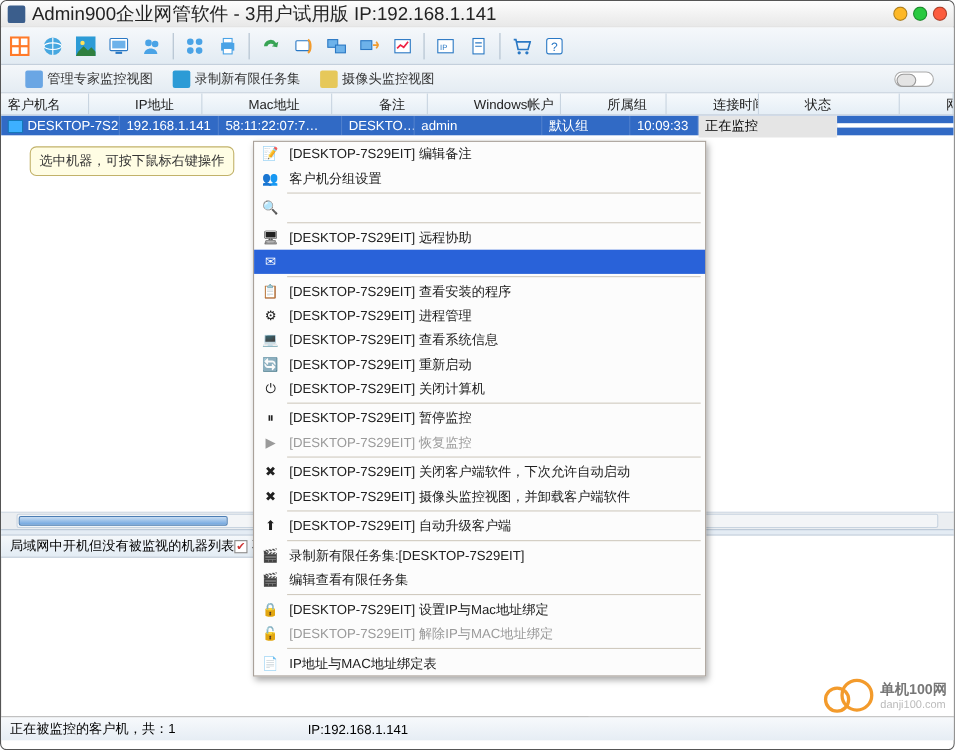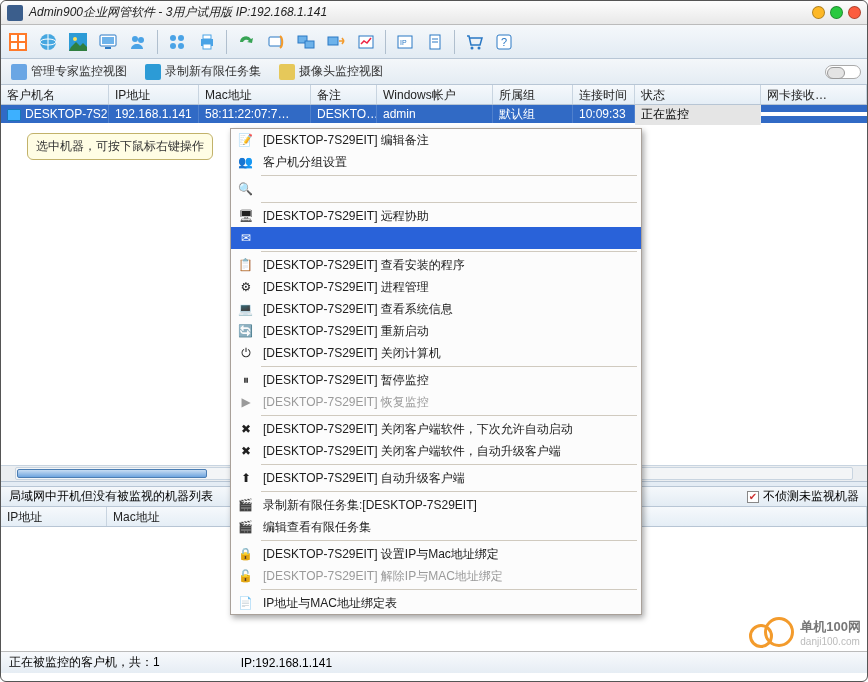--- a/index.html
+++ b/index.html
@@ -2,36 +2,36 @@
 <html><head>
 <meta charset="utf-8">
 <style>
   * { box-sizing: border-box; font-family: "Microsoft YaHei", Arial, sans-serif; }
   html, body { margin:0; padding:0; }
   body { width:868px; height:682px; overflow:hidden; background:#fff; }
 
   .window { width:868px; height:682px; border:1px solid #555; border-radius:6px; display:flex; flex-direction:column; background:#fff; }
   .titlebar { height:24px; background:linear-gradient(#fdfdfd,#e8e8e8); border-bottom:1px solid #bbb; display:flex; align-items:center; padding:0 6px; border-radius:6px 6px 0 0; }
   .titlebar-icon { width:16px; height:16px; background:#3b5e8c; border-radius:2px; margin-right:6px; }
-  .title-text { flex:1; font-size:12px; color:#222;font-style:italic; }
+  .title-text { flex:1; font-size:17px; color:#222; }
   .tb-btn { width:13px; height:13px; border-radius:50%; margin-left:5px; border:1px solid rgba(0,0,0,0.3); }
   .tb-min{background:#fdb827;} .tb-max{background:#29c940;} .tb-close{background:#fc5c3e;}
 
   .toolbar-row { height:34px; background:linear-gradient(#f5f8fb,#e2ebf3); border-bottom:1px solid #b8c6d5; display:flex; align-items:center; padding:0 4px; gap:4px; }
   .tb-ico { width:26px; height:26px; border:1px solid transparent; border-radius:3px; display:flex; align-items:center; justify-content:center; font-size:14px; }
   .tb-sep { width:1px; height:24px; background:#b0bfce; margin:0 2px;}
 
-  .viewtabs { height:26px; background:linear-gradient(#f4f7fa,#e4ecf3); border-bottom:1px solid #b8c6d5; display:flex; align-items:center; padding:0 6px; gap:10px; font-size:12px; color:#333; justify-content:space-between; }
+  .viewtabs { height:26px; background:linear-gradient(#f4f7fa,#e4ecf3); border-bottom:1px solid #b8c6d5; display:flex; align-items:center; padding:0 18px; gap:10px; font-size:12px; color:#333; justify-content:space-between; }
   .vt-left { display:flex; gap:10px; align-items:center; }
   .vt-item { display:flex; align-items:center; gap:4px; padding:2px 4px; }
   .vt-item-ico { width:16px; height:16px; background:#6aa6e4; border-radius:2px;}
   .vt-toggle { width:36px; height:14px; background:#fff; border:1px solid #aaa; border-radius:8px; position:relative;}
   .vt-toggle::after { content:""; position:absolute; left:1px; top:1px; width:16px; height:10px; background:#e4e4e4; border:1px solid #999; border-radius:6px;}
 
-  .grid-header, .grid2-header { height:20px; background:linear-gradient(#f6f9fc,#e5eef6); border-bottom:1px solid #b7c5d4; display:flex; font-size:12px; color:#222; }
+  .grid-header, .grid2-header { height:20px; background:linear-gradient(#f6f9fc,#e5eef6); border-bottom:1px solid #b7c5d4; display:flex; font-size:12px; color:#222;gap:36px; }
   .gh-cell { border-right:1px solid #c8d4e0; padding:2px 6px; overflow:hidden; white-space:nowrap; }
 
   .c-host{width:108px;} .c-ip{width:90px;} .c-mac{width:112px;} .c-note{width:66px;}
   .c-user{width:116px;} .c-group{width:80px;} .c-time{width:62px;} .c-status{width:126px;}
   .c-nic{flex:1;}
 
   .grid-body { position:relative; height:360px; background:#fff; overflow:hidden; }
   .row { display:flex; font-size:12px; height:18px; align-items:center; background:#316ac5; color:#fff; }
   .row .gh-cell { border-right:1px solid rgba(255,255,255,0.15); }
   .row-ico { width:14px; height:12px; background:#3db0ff; border:1px solid #1578b9; margin-right:4px; border-radius:1px; display:inline-block; vertical-align:middle;}
@@ -42,30 +42,30 @@
   .hs-track { flex:1; height:13px; background:#f3f5f7; border:1px solid #c8d4e0; border-radius:2px; position:relative;}
   .hs-thumb { position:absolute; left:1px; top:1px; width:190px; height:9px; background:linear-gradient(#c8ddf3,#6fa5df); border:1px solid #4b7db3; border-radius:2px;}
 
   .pane-divider { height:6px; background:#e4ecf4; border-top:1px solid #b8c6d5; border-bottom:1px solid #b8c6d5; cursor:row-resize;}
 
   .pane2-title { height:20px; background:linear-gradient(#f5f8fb,#e3ecf4); border-bottom:1px solid #b8c6d5; display:flex; align-items:center; font-size:12px; padding:0 8px; justify-content:space-between;}
   .chk { width:12px; height:12px; border:1px solid #888; display:inline-flex; align-items:center; justify-content:center; font-size:10px; color:#c33; background:#fff;}
   .c2-ip{width:106px;} .c2-mac{flex:1;}
   .grid2-body { flex:1; background:#fff; }
 
-  .statusbar { height:22px; border-top:1px solid #bbb; background:linear-gradient(#f7f9fc,#e6edf4); display:flex; align-items:center; font-size:12px; padding:0 8px; gap:81px; }
+  .statusbar { height:22px; border-top:1px solid #bbb; background:linear-gradient(#f7f9fc,#e6edf4); display:flex; align-items:center; font-size:12px; padding:0 8px; gap:120px; }
 
   .ctx-menu { position:absolute; left:230px; top:128px; width:412px; background:#fcfcfc; border:1px solid #a9a19a; box-shadow:2px 3px 6px rgba(0,0,0,0.35); font-size:12px; z-index:100; }
   .ctx-item { height:22px; display:flex; align-items:center; gap:8px; padding:0 10px 0 6px; color:#202020;}
   .ctx-item.disabled { color:#9a9a9a; }
   .ctx-item.hl { background:#2962d9; color:#fff; }
   .ctx-sep { height:1px; background:#d0cabf; margin:2px 4px 2px 30px; }
   .ctx-ico { width:18px; height:18px; display:flex; align-items:center; justify-content:center; font-size:12px; }
 
-  .lower-pane { display:flex; flex-direction:column; height:164px; }
+  .lower-pane { display:flex; flex-direction:row; height:164px; }
 
   .logo { position:absolute; right:6px; bottom:4px; display:flex; align-items:center; gap:6px; font-size:13px; color:#888; font-weight:bold;}
   .logo-orb { width:30px; height:30px; border:3px solid #f39b2c; border-radius:50%; position:relative;}
   .logo-orb::after{content:"";position:absolute;left:-18px;top:4px;width:18px;height:18px;border:3px solid #f39b2c;border-radius:50%;}
   svg{display:block;}
 </style>
 </head>
 <body>
 
 <div class="window">
@@ -326,21 +326,21 @@
       <span class="ctx-ico">▶</span>
       <span>[DESKTOP-7S29EIT] 恢复监控</span>
     </div>
     <div class="ctx-sep"></div>
     <div class="ctx-item">
       <span class="ctx-ico">✖</span>
       <span>[DESKTOP-7S29EIT] 关闭客户端软件，下次允许自动启动</span>
     </div>
     <div class="ctx-item">
       <span class="ctx-ico">✖</span>
-      <span>[DESKTOP-7S29EIT] 关闭客户端软件，自动升级客户端</span>
+      <span>[DESKTOP-7S29EIT] 摄像头监控视图，并卸载客户端软件</span>
     </div>
     <div class="ctx-sep"></div>
     <div class="ctx-item">
       <span class="ctx-ico">⬆</span>
       <span>[DESKTOP-7S29EIT] 自动升级客户端</span>
     </div>
     <div class="ctx-sep"></div>
     <div class="ctx-item">
       <span class="ctx-ico">🎬</span>
       <span>录制新有限任务集:[DESKTOP-7S29EIT]</span>

